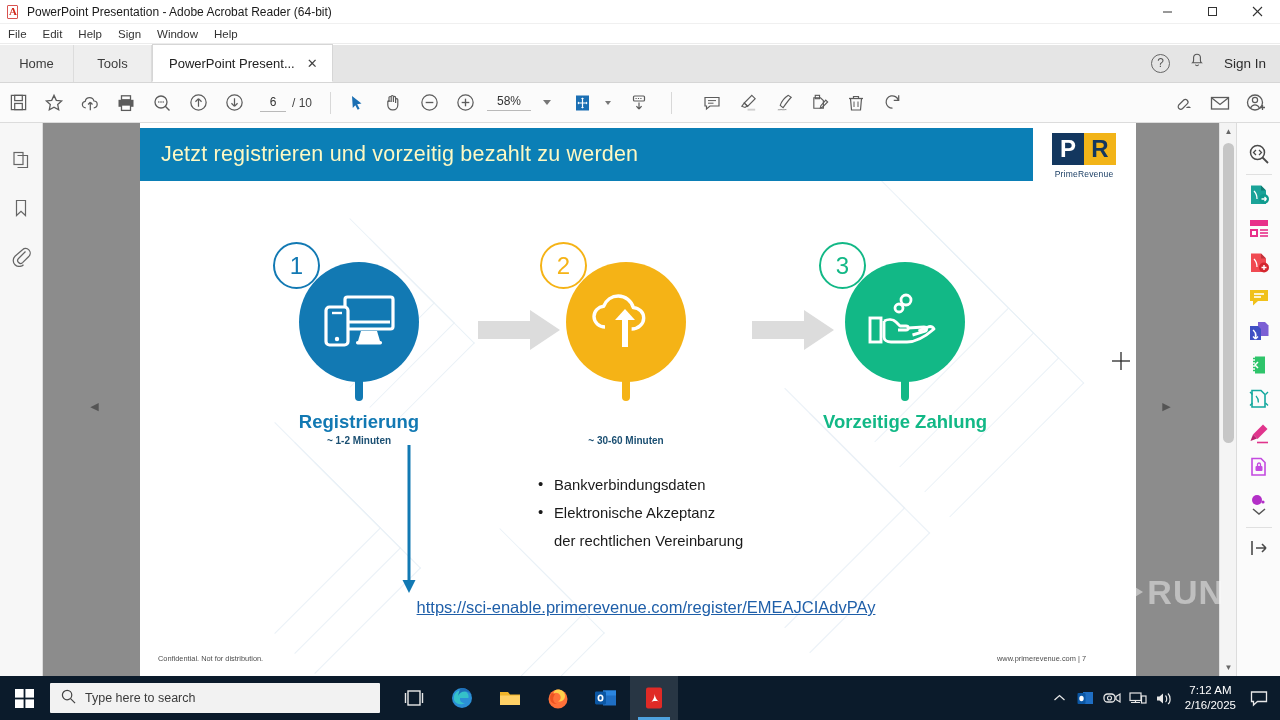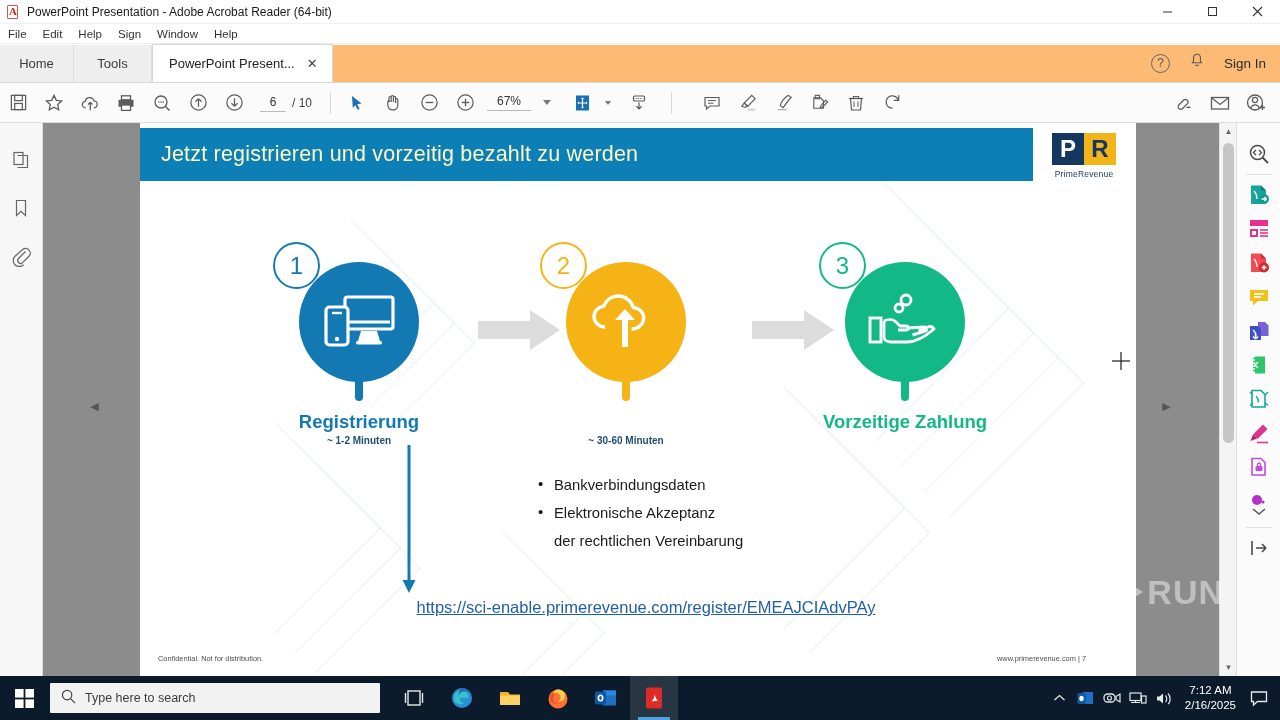--- a/index.html
+++ b/index.html
@@ -42,21 +42,21 @@
     background: #ffffff; display: flex; align-items: center;
     border-bottom: 1px solid #ececec;
   }
   .menubar .mi {
     font-size: 11.5px; color: #333; padding: 2px 8px; white-space: nowrap;
   }
 
   
   .tabstrip {
     position: absolute; top: 45px; left: 0; width: 1280px; height: 38px;
-    background: #fdba74; border-bottom: 1px solid #d6d6d6;
+    background: #e5e5e5; border-bottom: 1px solid #d6d6d6;
     display: flex; align-items: flex-end;
   }
   .tab {
     height: 37px; display: flex; align-items: center; justify-content: center;
     font-size: 13px; color: #3c3c3c; padding: 0 22px; white-space: nowrap;
     border-right: 1px solid #dcdcdc; background: #eeeeee;
   }
   .tab.home { width: 74px; padding: 0; }
   .tab.tools { width: 78px; padding: 0; }
   .tab.doc {
@@ -386,21 +386,21 @@
         </svg>
     </div>
     <div class="tb-icon">
       <svg width="21" height="21" viewBox="0 0 22 22">
           <circle cx="11" cy="11" r="8" fill="none" stroke="#5c5c5c" stroke-width="1.3"></circle>
           <line x1="7" y1="11" x2="15" y2="11" stroke="#5c5c5c" stroke-width="1.4"></line>
           <line x1="11" y1="7" x2="11" y2="15" stroke="#5c5c5c" stroke-width="1.4"></line>
         </svg>
     </div>
     <div class="zoombox">
-      <div class="zoomval">67%</div>
+      <div class="zoomval">58%</div>
       <div class="caret-dn"></div>
     </div>
     <div class="tb-icon" style="margin-left:10px">
       <svg width="20" height="20" viewBox="0 0 20 20">
           <rect x="3" y="2.5" width="13" height="15" fill="#1b6fb3"></rect>
           <path d="M9.5 5.5v9M5.5 10h8" stroke="#fff" stroke-width="1.2"></path>
           <path d="M9.5 4.4l1.6 1.6H7.9zM9.5 15.6l1.6-1.6H7.9zM4.4 10l1.6-1.6v3.2zM14.6 10L13 8.4v3.2z" fill="#fff"></path>
         </svg>
     </div>
     <div class="caret-dn sm"></div>

